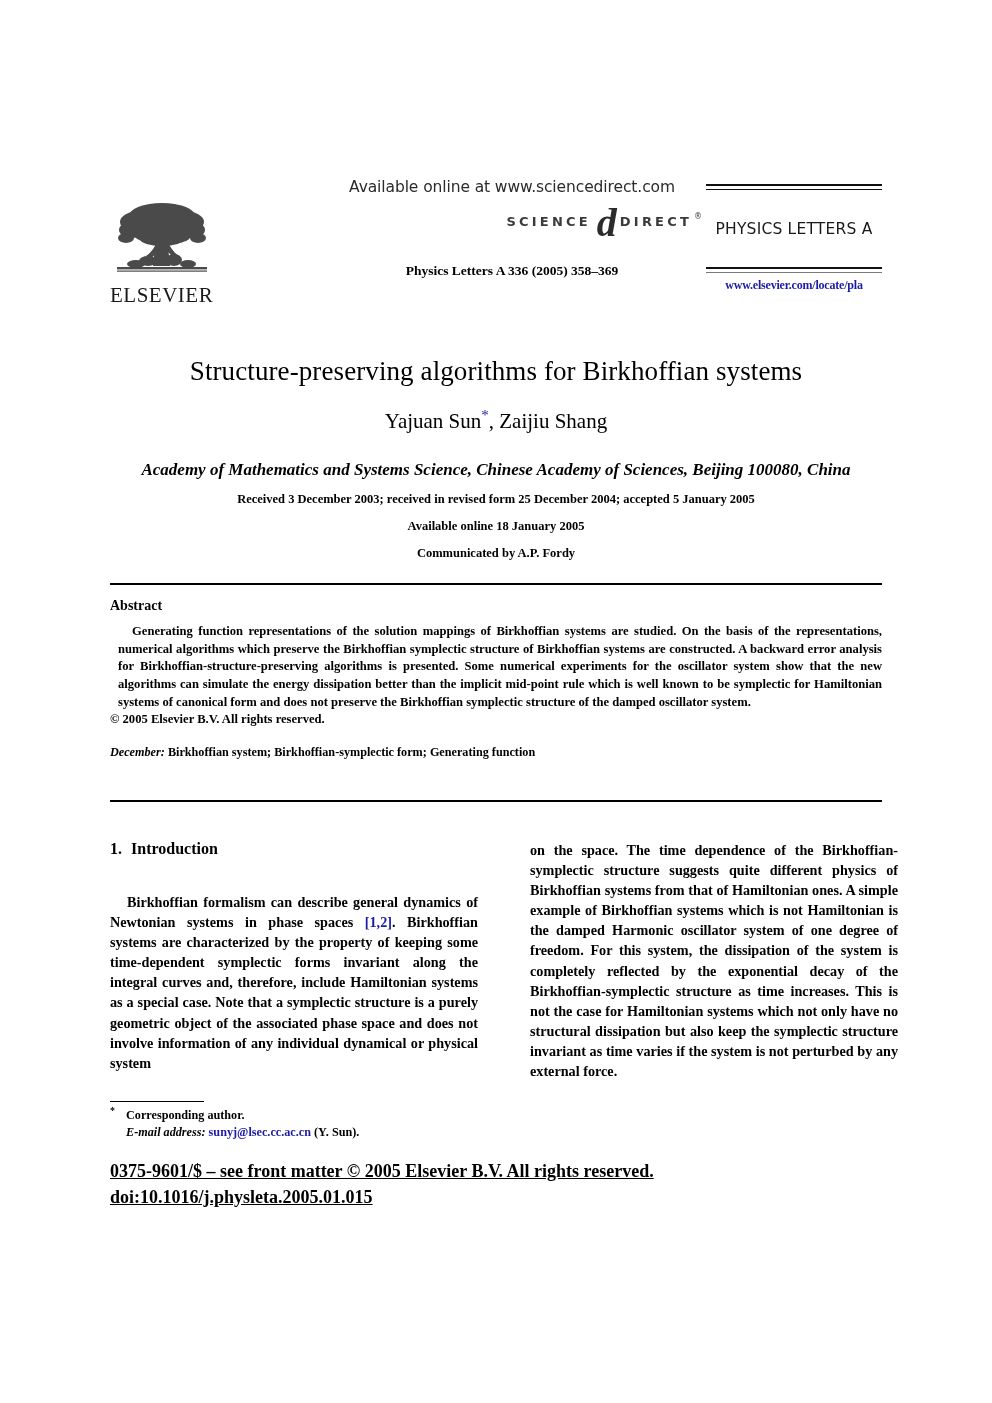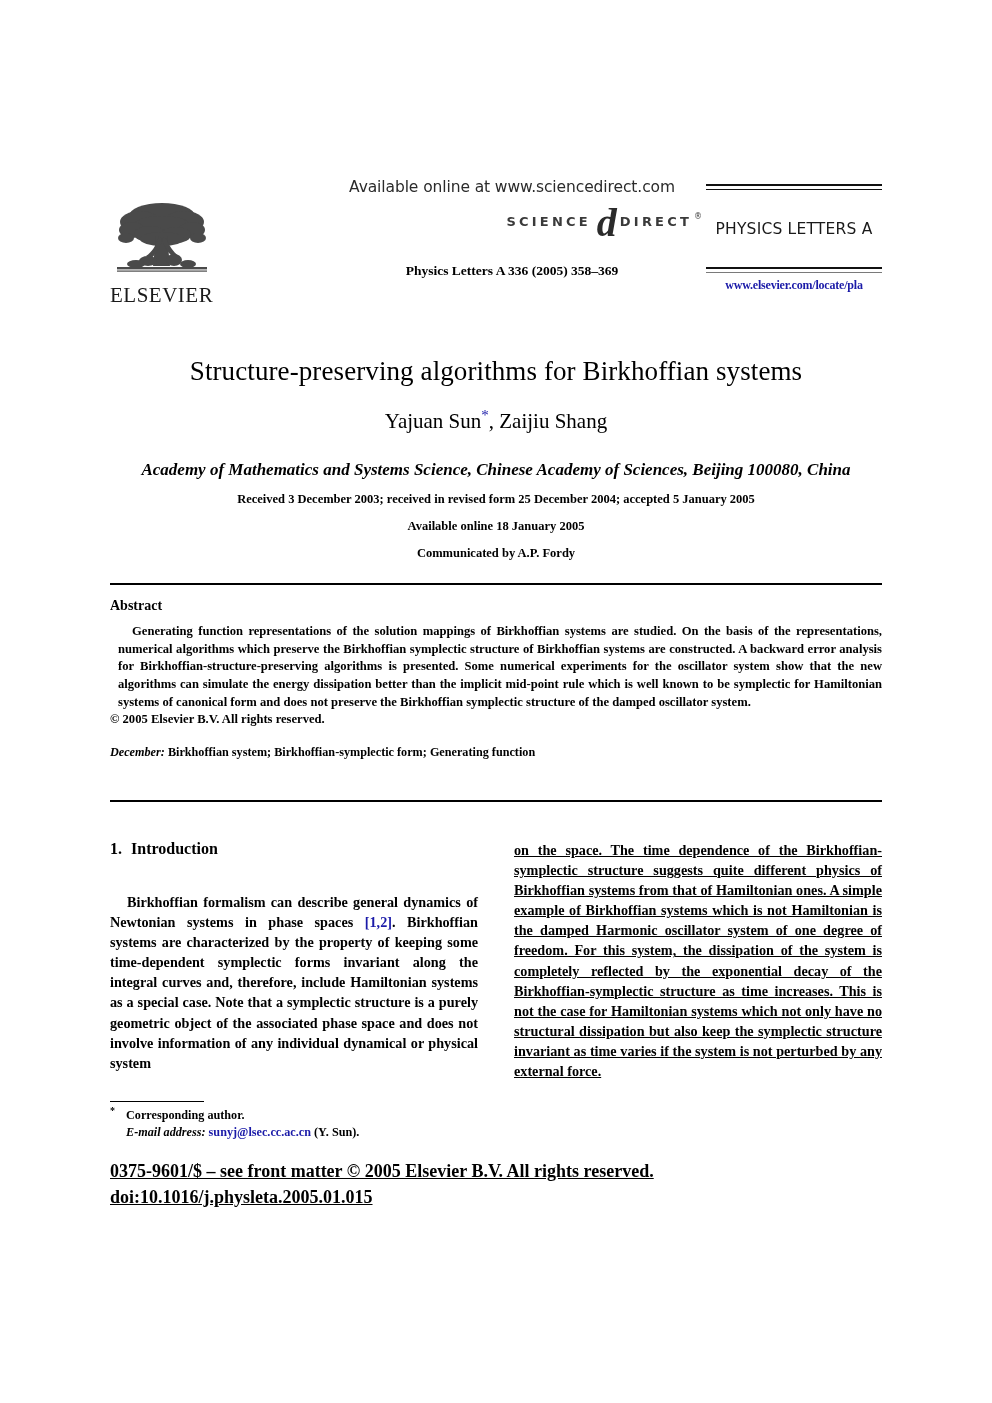--- a/index.html
+++ b/index.html
@@ -252,21 +252,21 @@
     top: 840px;
     width: 772px;
     height: 340px;
   }
   .col {
     position: absolute;
     top: 0;
     width: 368px;
   }
   .col-left  { left: 0px; }
-  .col-right { left: 404px; text-decoration: underline; }
+  .col-right { left: 420px; }
 
   .section-heading {
     font-family: "Liberation Serif", "DejaVu Serif", serif;
     font-size: 16px;
     font-weight: bold;
     color: #000;
     margin: 0 0 34px 0;
   }
   .section-heading .num { margin-right: 9px; }
 

